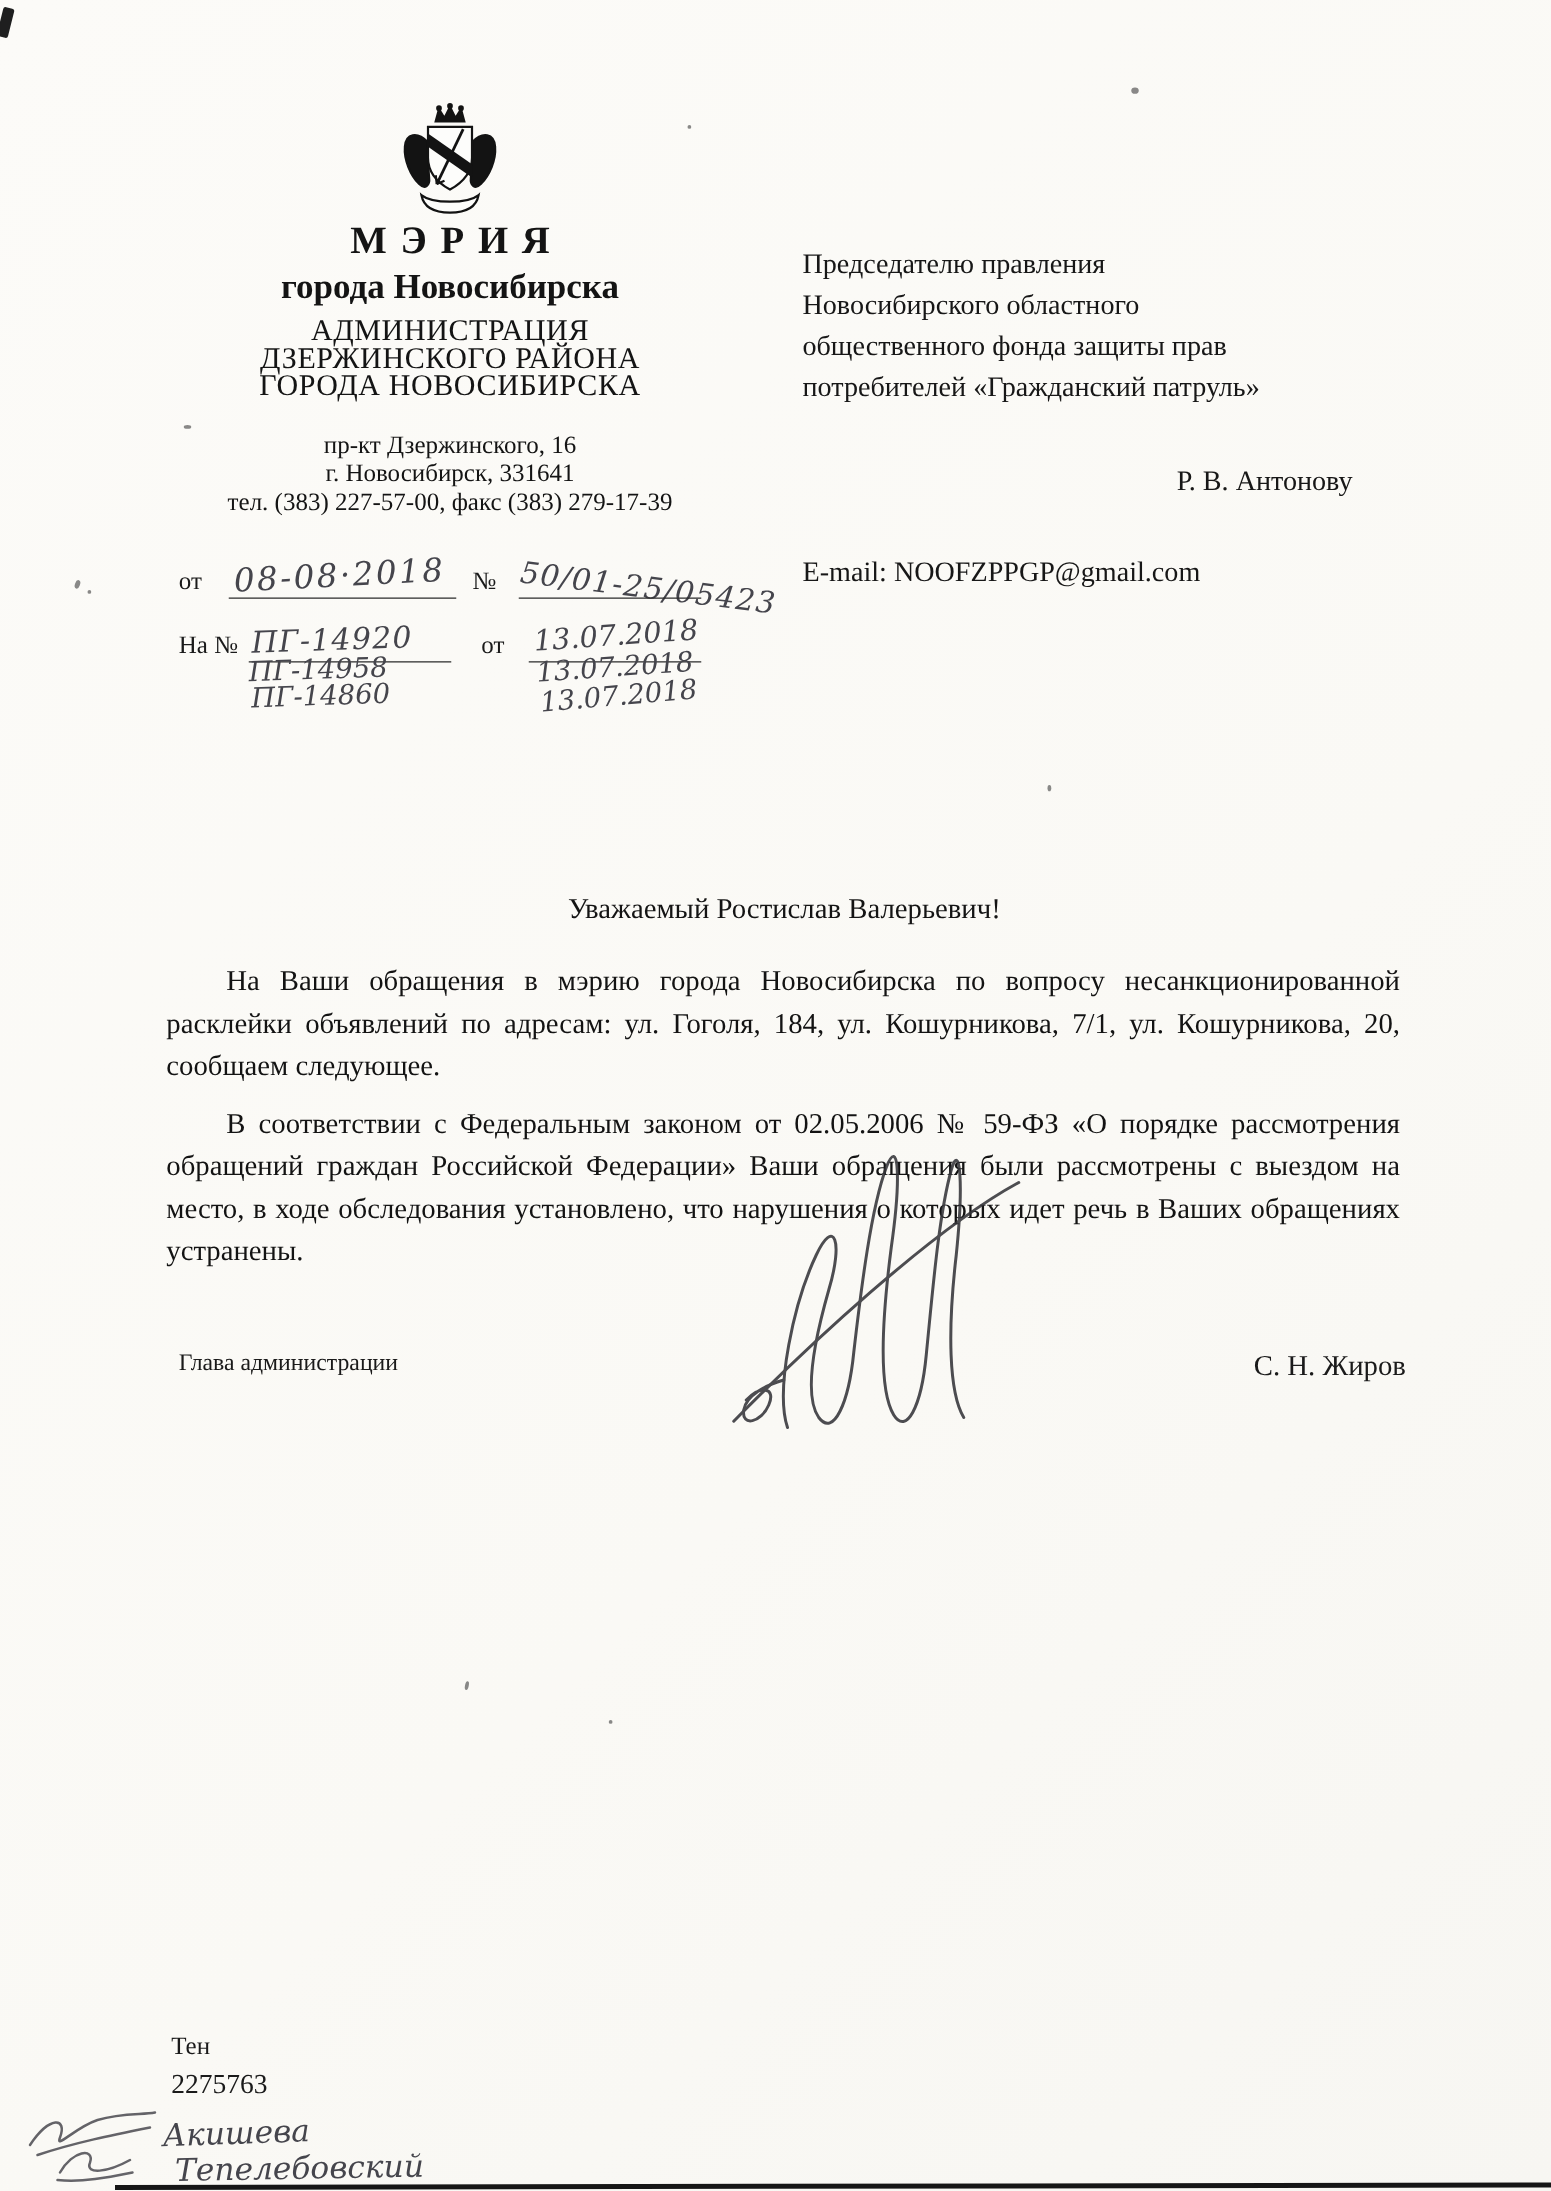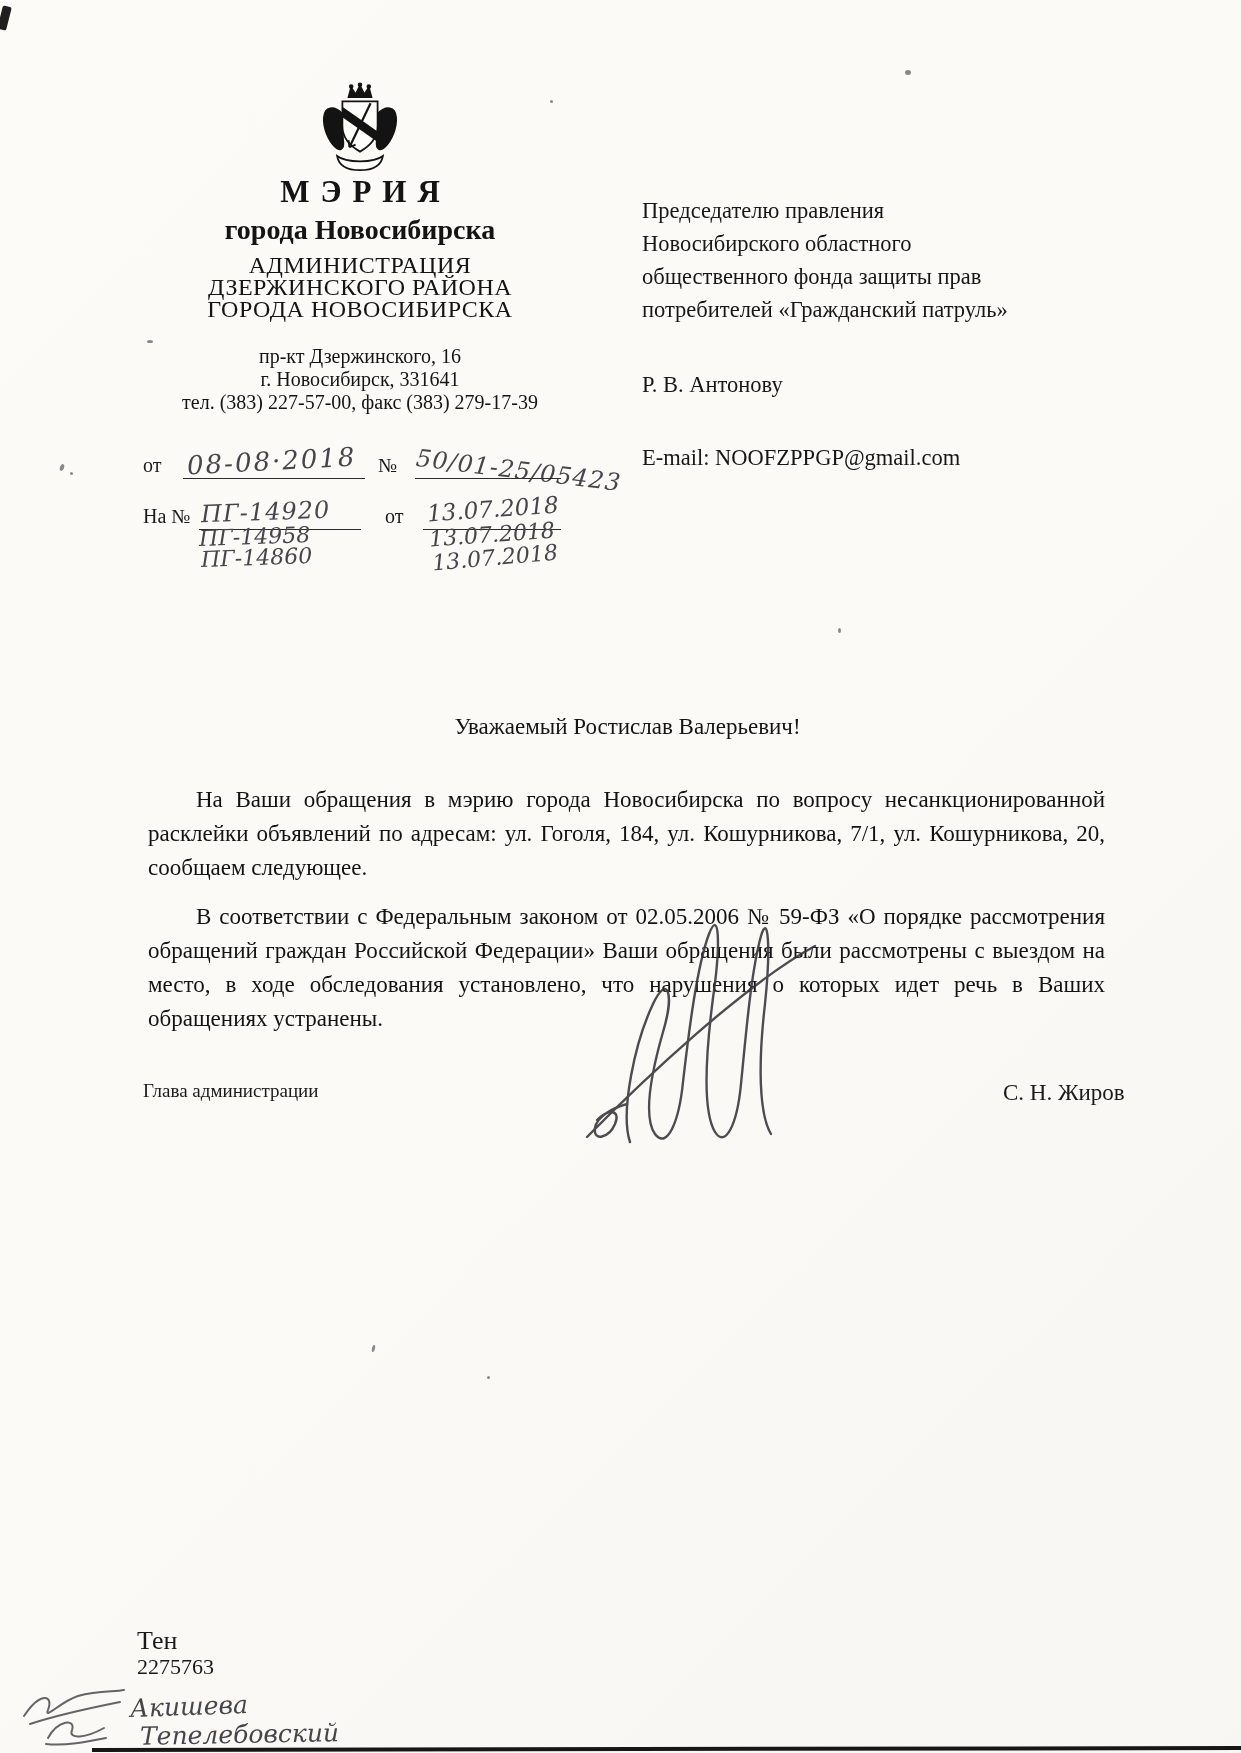--- a/index.html
+++ b/index.html
@@ -15,33 +15,33 @@
   .org-subtitle{margin-top:4px;font-size:28px;font-weight:bold;}
   .dept{margin-top:8px;font-size:24px;line-height:22px;letter-spacing:.5px;}
   .addr{margin-top:25px;font-size:20px;line-height:23px;}
   
   .ref{position:absolute;left:135px;top:448px;width:580px;height:140px;font-size:20px;}
   .ref .lbl{position:absolute;white-space:nowrap;}
   .uline{position:absolute;height:0;border-bottom:1.5px solid #2b2b2b;}
   .hw{font-family:"DejaVu Serif", serif;font-style:italic;color:#45454c;white-space:nowrap;position:absolute;}
   
   .addressee{position:absolute;left:642px;top:194px;width:440px;font-size:22.5px;line-height:33px;color:#171717;}
-  .addressee .name{margin-top:42px;}
+  .addressee .name{margin-top:42px;text-align:right;}
   .addressee .email{margin-top:40px;}
   
   .salutation{position:absolute;left:135px;top:714px;width:985px;text-align:center;font-size:23px;color:#141414;}
   .body-text{position:absolute;left:133px;top:768px;width:987px;font-size:23px;line-height:34px;text-align:justify;text-align-last:left;color:#131313;}
-  .body-text p{margin:15px;text-indent:48px;}
+  .body-text p{margin:0;text-indent:48px;}
   .body-text p + p{margin-top:12px;}
   
   .signoff-position{position:absolute;left:143px;top:1080px;font-size:19px;}
   .signoff-name{position:absolute;left:1003px;top:1080px;font-size:23px;}
   .signature-svg{position:absolute;left:575px;top:912px;}
   
-  .footer-executor{position:absolute;left:137px;top:1626px;font-size:26px;}
+  .footer-executor{position:absolute;left:137px;top:1626px;font-size:20px;}
   .footer-phone{position:absolute;left:137px;top:1654px;font-size:22px;}
   .note1{left:130px;top:1692px;font-size:25px;transform:rotate(-2deg);}
   .note2{left:140px;top:1720px;font-size:25px;transform:rotate(-1deg);}
   .scrawl1{position:absolute;left:20px;top:1684px;}
   .scrawl2{position:absolute;left:42px;top:1714px;}
   
   .bottom-edge{position:absolute;left:92px;top:1747px;width:1149px;height:4px;background:#161616;transform:skewY(-0.1deg);}
   .corner-mark{position:absolute;left:0;top:6px;width:9px;height:24px;background:#1f1f1f;border-radius:2px;transform:rotate(14deg);}
   .speck{position:absolute;background:#4c4c4c;border-radius:50%;opacity:.65;}
 </style>

